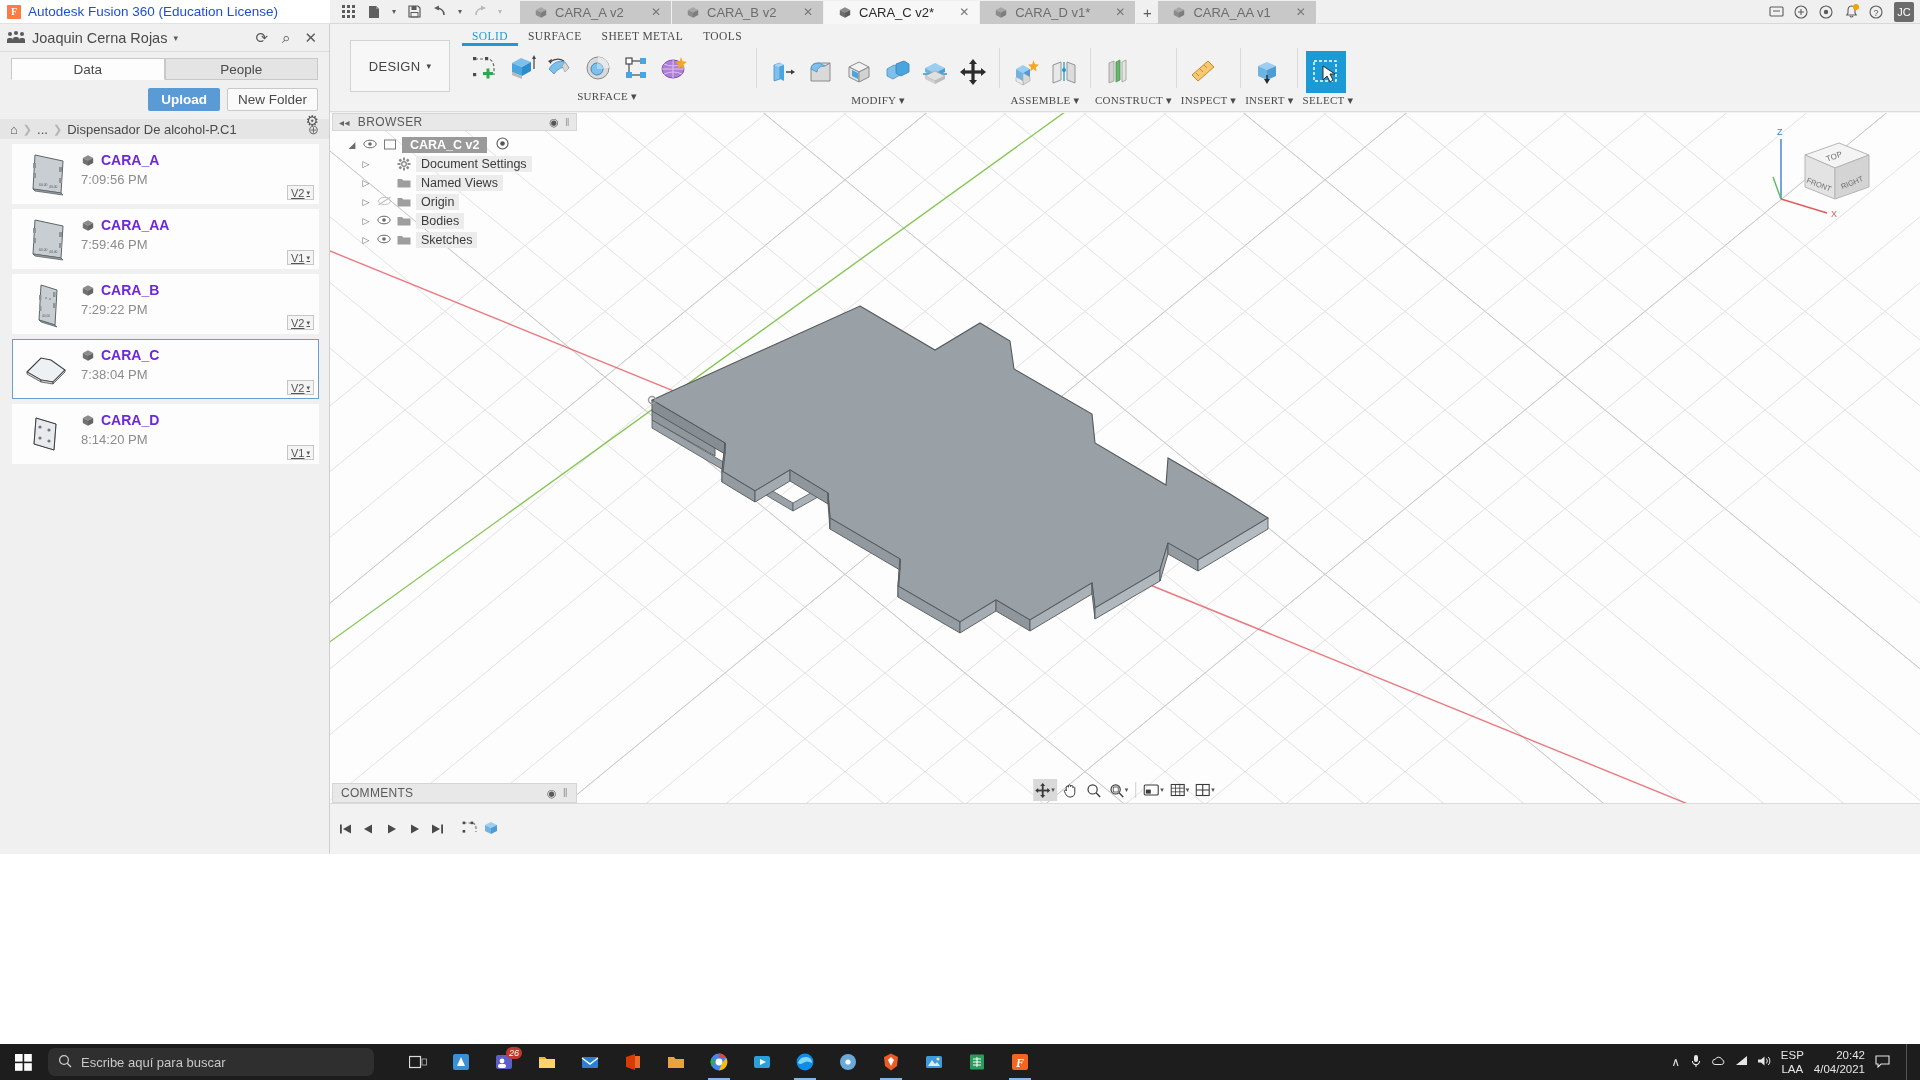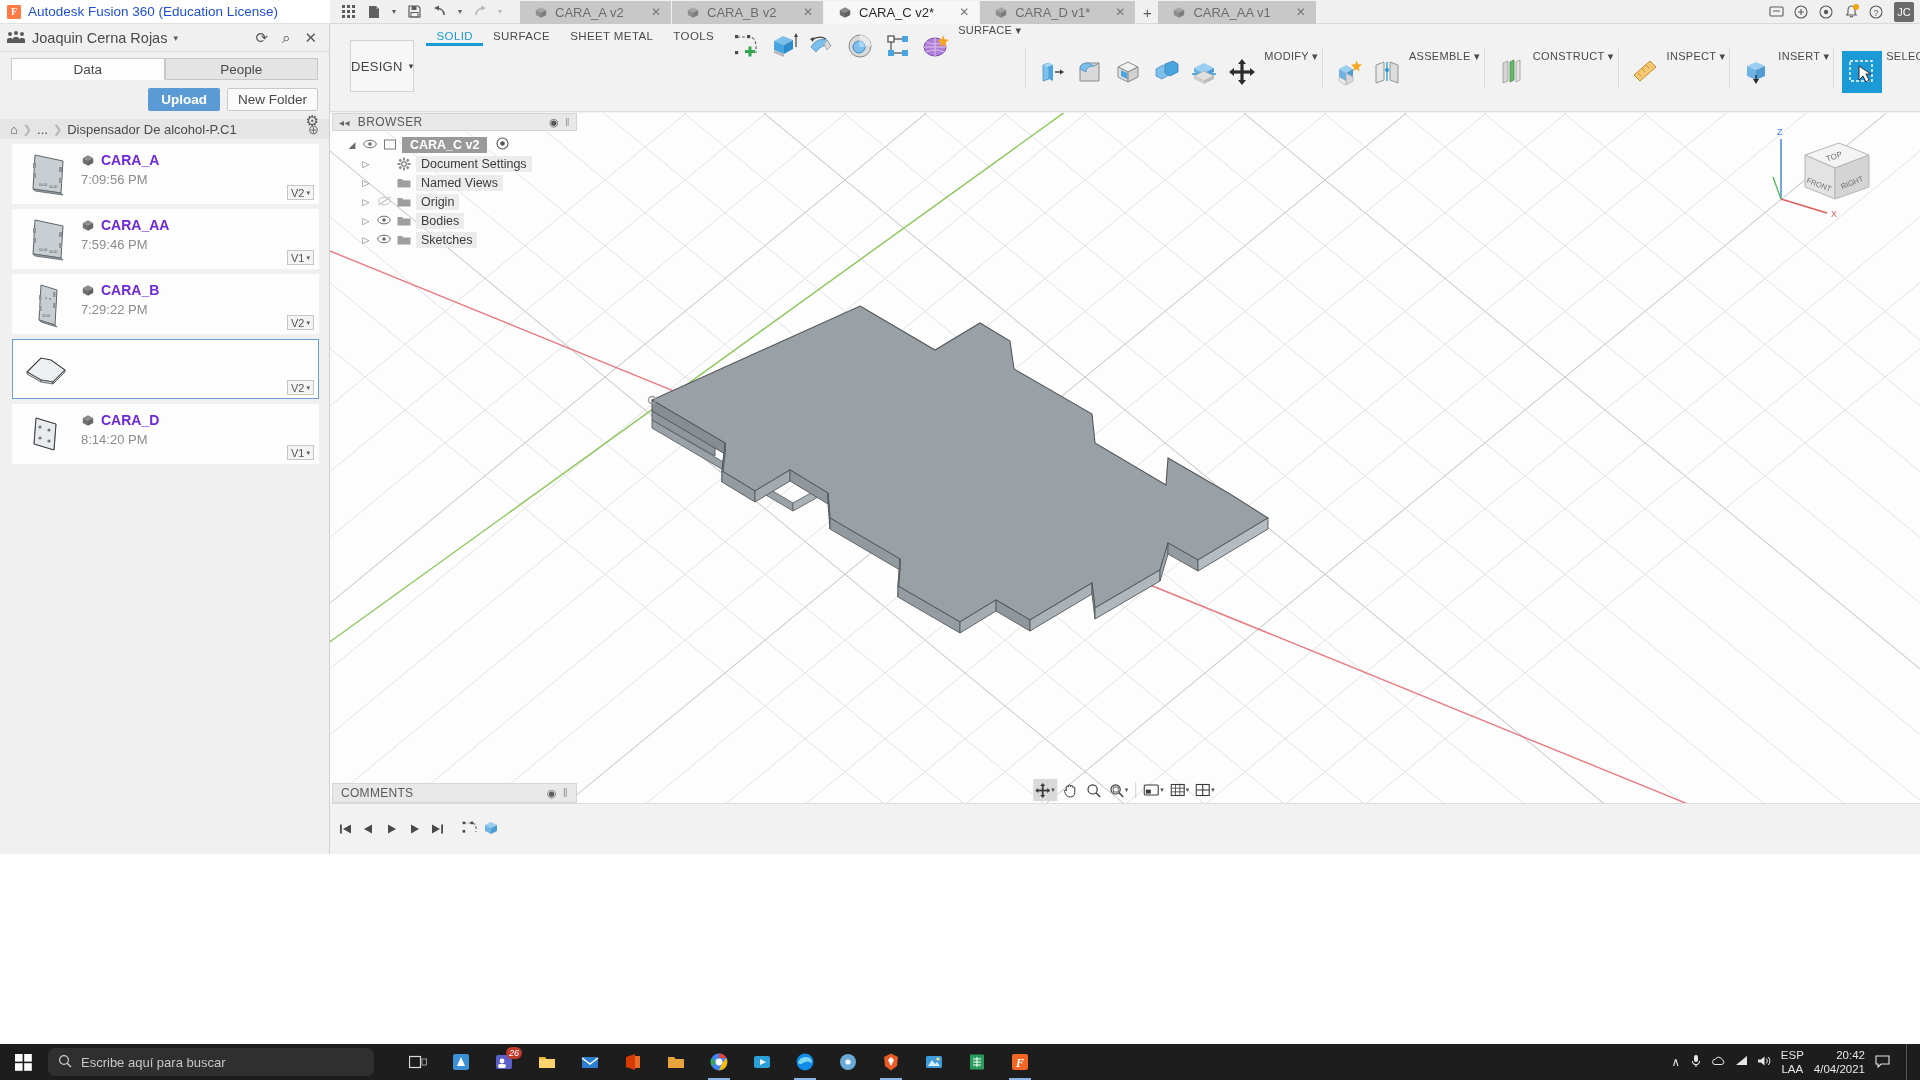--- a/index.html
+++ b/index.html
@@ -106,21 +106,21 @@
     width: 62px; display: flex; align-items: center; justify-content: center;
     flex: none; padding-left: 6px;
   }
   .fc-body { flex: 1; padding: 7px 0 0 6px; min-width: 0; }
   .fc-title { display: flex; align-items: center; gap: 6px; }
   .fc-name { font-size: 14px; color: #6d28d9; font-weight: bold; }
   .fc-time { font-size: 13px; color: #8c8c8c; margin-top: 4px; }
   .fc-ver {
     position: absolute; right: 4px; bottom: 3px; border: 1px solid #c6c6c6;
     background: #f4f4f4; font-size: 11px; color: #555; padding: 0 3px;
-    height: 15px; line-height: 14px; display: flex; align-items: center; gap: 2px;
+    height: 15px; line-height: 14px; display: flex; align-items: center; gap: 2px; text-decoration: underline;
   }
   .fc-ver .vcaret { font-size: 7px; }
 
   .cube-ic { width: 14px; height: 13px; flex: none; }
 
   
   .fusion {
     position: absolute; left: 330px; top: 0; width: 1590px; height: 854px;
     background: #f2f2f2;
   }
@@ -171,21 +171,21 @@
     height: 88px; background: #f2f2f2; display: flex; align-items: flex-start;
     border-bottom: 1px solid #dcdcdc; position: relative;
   }
   .design-box {
     width: 100px; height: 52px; margin: 16px 12px 0 20px; border: 1px solid #d2d2d2;
     background: #f7f7f7; display: flex; align-items: center;
     justify-content: center; font-size: 13px; color: #444; cursor: pointer;
     letter-spacing: .3px;
   }
   .ribbon-groups { display: flex; align-items: flex-start; height: 88px; }
-  .rgroup { display: flex; flex-direction: row; height: 88px; position: relative; }
+  .rgroup { display: flex; flex-direction: column; height: 88px; position: relative; font-family: Liberation Serif, serif; }
   .rg-tabs { display: flex; gap: 0; height: 22px; padding-top: 4px; }
   .rg-tab {
     font-size: 11.5px; color: #4a4a4a; padding: 2px 10px 4px 10px; cursor: pointer;
     letter-spacing: .4px; white-space: nowrap;
   }
   .rg-tab.active { color: #1c9ad6; border-bottom: 3px solid #1c9ad6; font-weight: normal; }
   .rg-icons { display: flex; align-items: center; gap: 2px; height: 44px; padding: 0 4px; }
   .rg-label {
     font-size: 11px; color: #4a4a4a; text-align: center; letter-spacing: .3px;
     height: 14px; white-space: nowrap;
@@ -467,20 +467,31 @@
       </div>
 
       <div class="filecard selected">
         <div class="fc-thumb">
           <svg width="52" height="42" viewBox="0 0 52 42">
             <polygon points="6,24 20,10 30,12 44,22 32,34 20,32" fill="#eef1f3" stroke="#3c3c3c" stroke-width="1.1"></polygon>
             <polygon points="6,24 20,32 20,34 6,26" fill="#cfd5d9" stroke="#3c3c3c" stroke-width=".7"></polygon>
             <polygon points="20,32 32,34 32,36 20,34" fill="#cfd5d9" stroke="#3c3c3c" stroke-width=".7"></polygon>
             <polygon points="32,34 44,22 44,24 32,36" fill="#bcc3c8" stroke="#3c3c3c" stroke-width=".7"></polygon>
           </svg>
+        </div>
+        <div class="fc-body">
+          <div class="fc-title">
+            <svg class="cube-ic" viewBox="0 0 16 15">
+              <polygon points="2,4.5 8,1.5 14,4.5 8,7.5" fill="#8b8b8b"></polygon>
+              <polygon points="2,4.5 8,7.5 8,13.5 2,10.5" fill="#707070"></polygon>
+              <polygon points="14,4.5 8,7.5 8,13.5 14,10.5" fill="#646464"></polygon>
+            </svg>
+            <span class="fc-name">CARA_C</span>
+          </div>
+          <div class="fc-time">7:38:04 PM</div>
         </div>
         <div class="fc-ver">
           <span>V2</span>
           <span class="vcaret">▾</span>
         </div>
       </div>
 
       <div class="filecard">
         <div class="fc-thumb">
           <svg width="50" height="48" viewBox="0 0 50 48">

